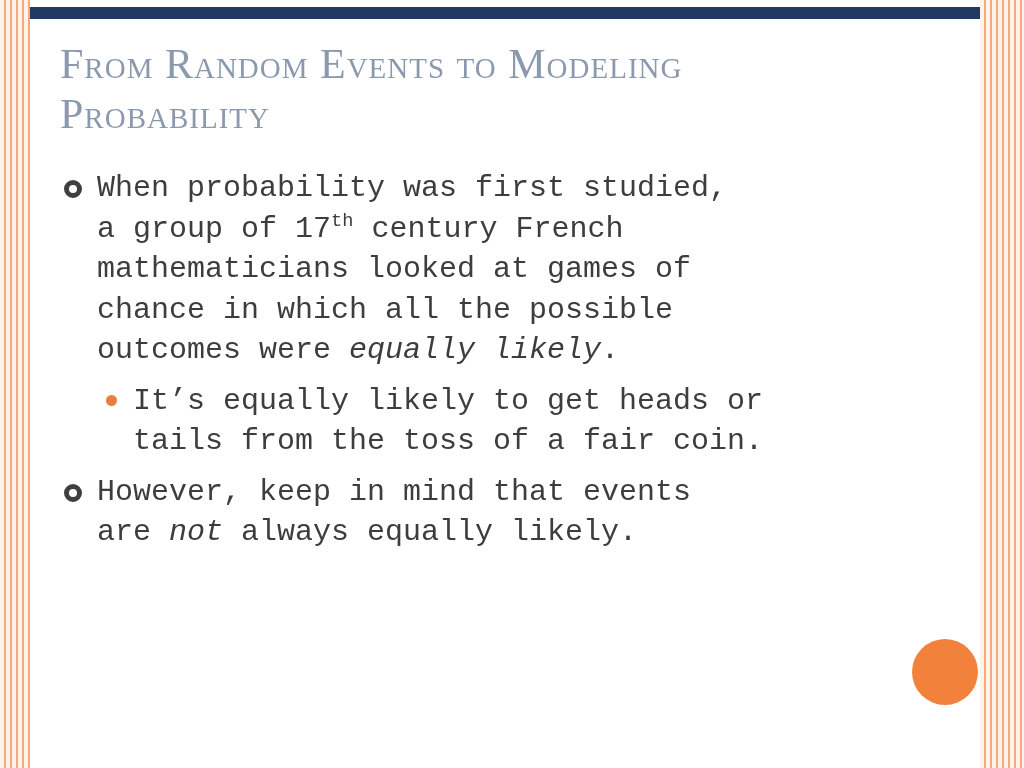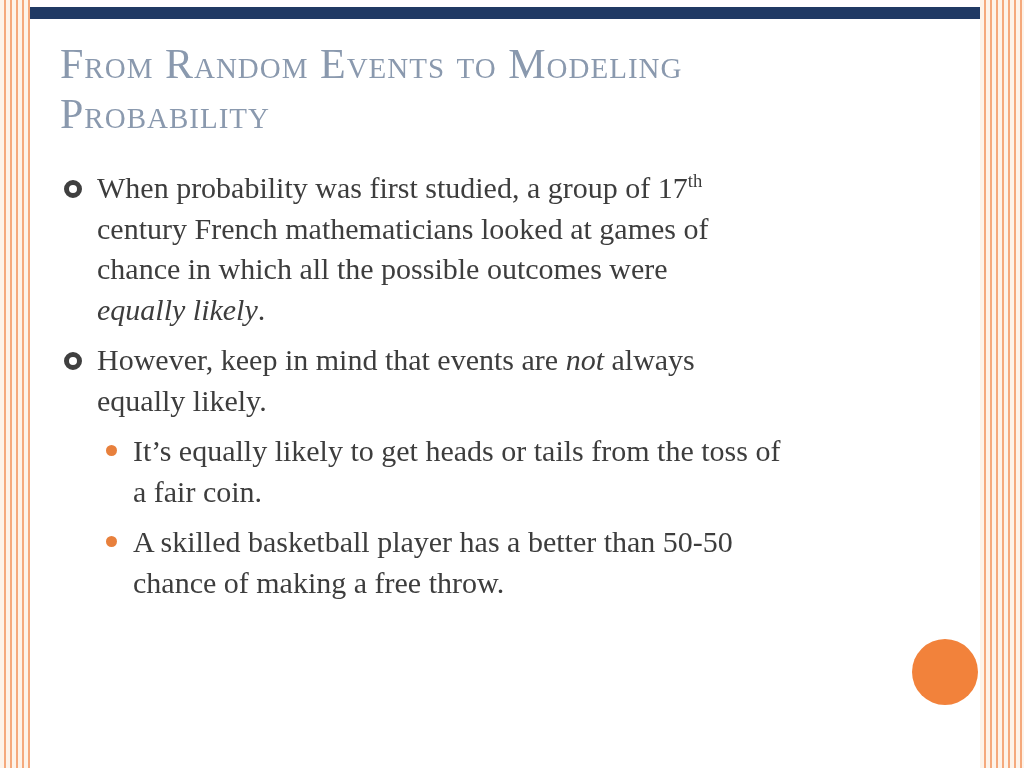--- a/index.html
+++ b/index.html
@@ -70,21 +70,21 @@
   }
 
   .bullet {
     display: flex;
     align-items: flex-start;
     margin-bottom: 10px;
     font-size: 30px;
     line-height: 1.35;
   }
 
-  .bullet .text { max-width: 660px; }
+  .bullet .text { max-width: 660px; font-family: Liberation Mono, monospace; }
 
   .level1 .marker {
     flex: none;
     width: 8px; height: 8px;
     border: 5px solid #3F3F3F;
     border-radius: 50%;
     margin: 12px 15px 0 2px;
     background: #FFFFFF;
   }
 
@@ -122,29 +122,25 @@
   <div class="stripe-right"></div>
 
   <div class="slide-area">
     <div class="top-bar"></div>
     <h1 class="title">From Random Events to Modeling Probability</h1>
     <div class="bullets" id="bullets">
         <div class="bullet level1">
           <span class="marker"></span>
           <span class="text"><span>When probability was first studied, a group of 17</span><sup>th</sup><span> century French mathematicians looked at games of chance in which all the possible outcomes were </span><em>equally likely</em><span>.</span></span>
         </div>
-        <div class="bullet level1">
-          <span class="marker"></span>
-          <span class="text"><span>However, keep in mind that events are </span><em>not</em><span> always equally likely.</span></span>
-        </div>
         <div class="bullet level2">
           <span class="marker"></span>
           <span class="text"><span>It’s equally likely to get heads or tails from the toss of a fair coin.</span></span>
         </div>
-        <div class="bullet level2">
+        <div class="bullet level1">
           <span class="marker"></span>
-          <span class="text"><span>A skilled basketball player has a better than 50-50 chance of making a free throw.</span></span>
+          <span class="text"><span>However, keep in mind that events are </span><em>not</em><span> always equally likely.</span></span>
         </div>
       </div>
   </div>
 
   <div class="orange-circle"></div>
 </div>
 
 </body></html>

